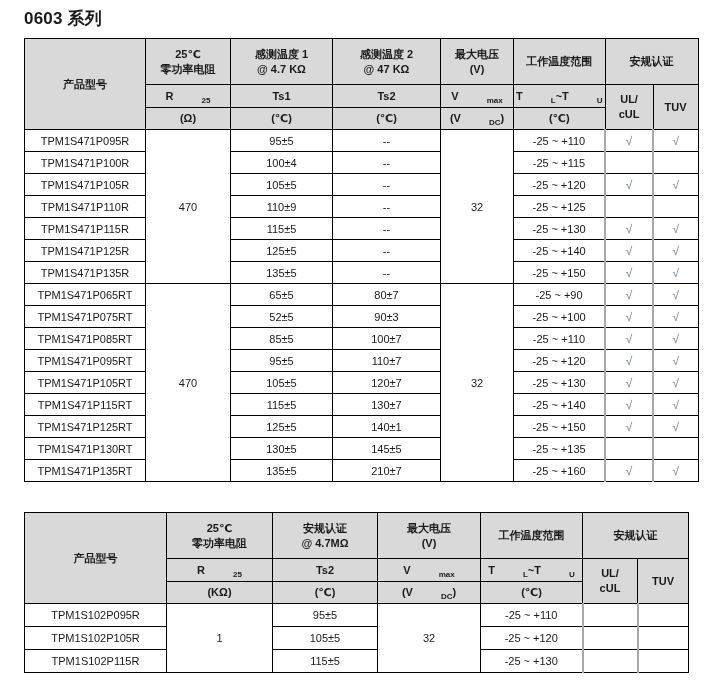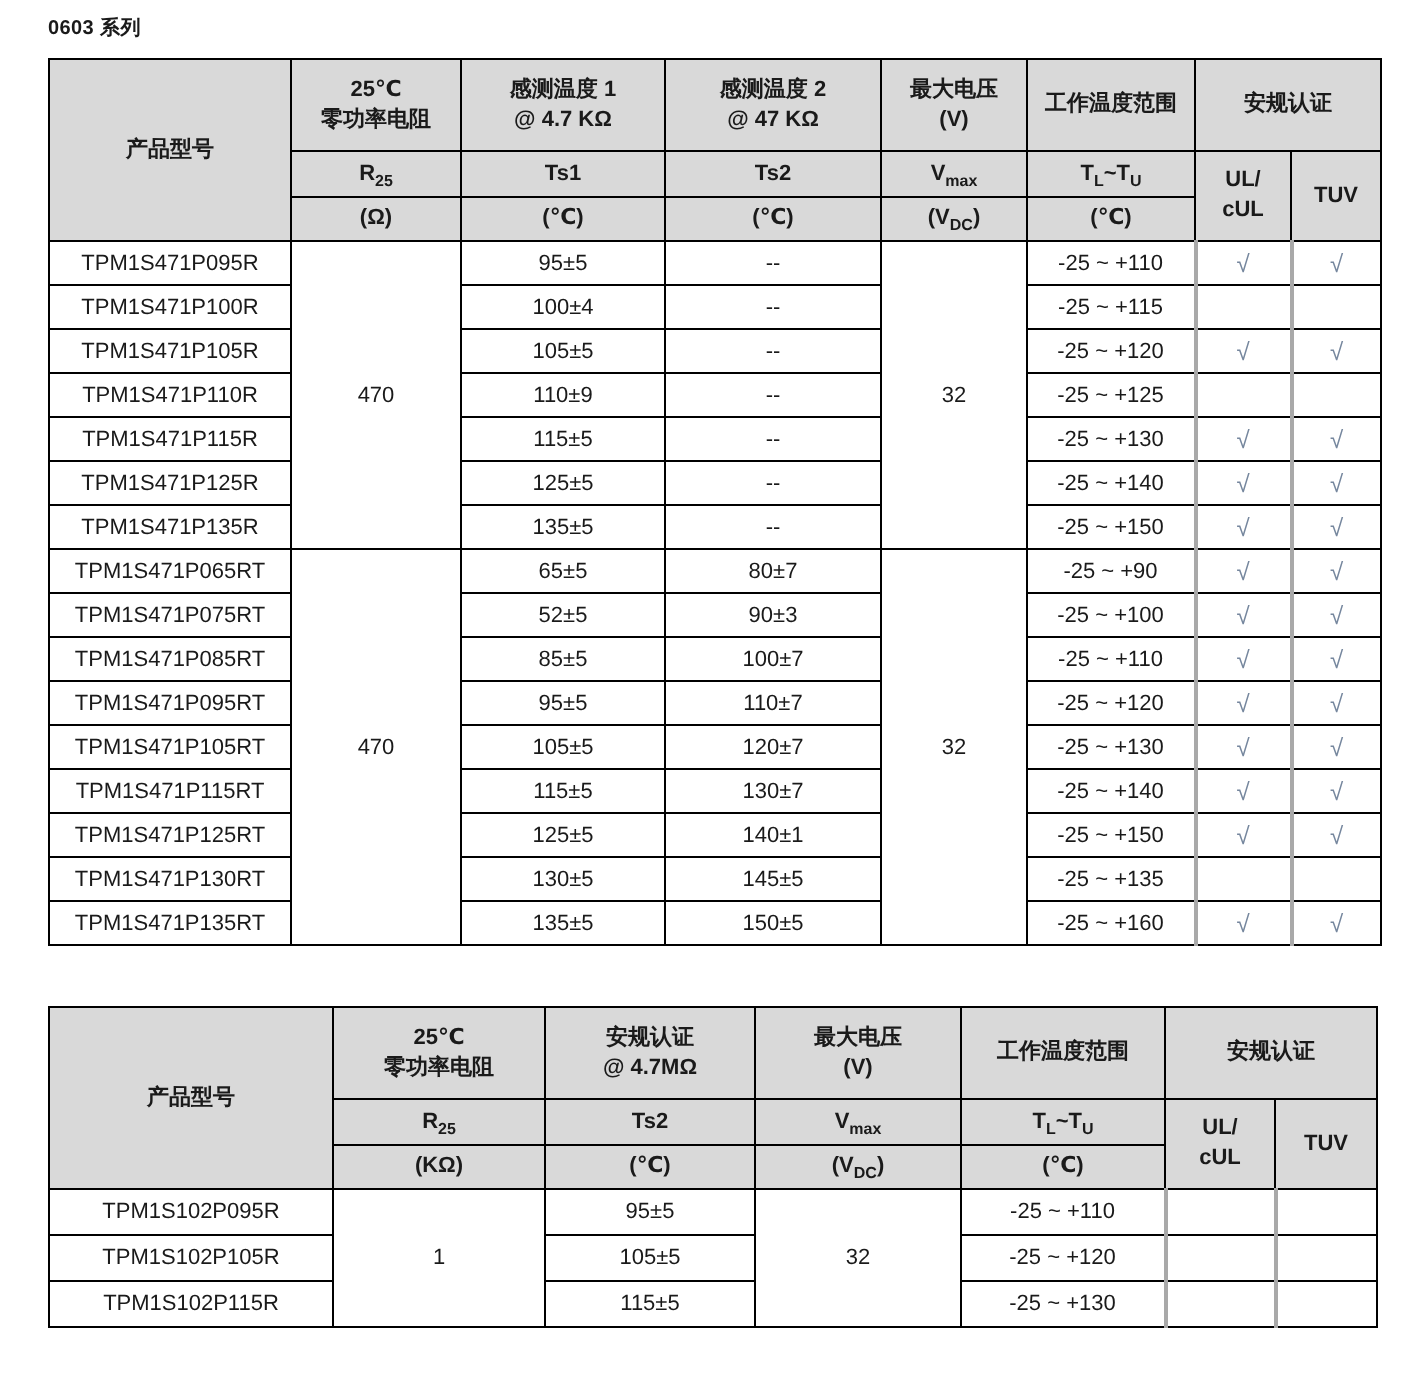--- a/index.html
+++ b/index.html
@@ -3,21 +3,21 @@
 <meta charset="utf-8">
 <style>
   html, body { margin: 0; padding: 0; }
   body {
     width: 714px; height: 693px; overflow: hidden;
     background: #ffffff; color: #1a1a1a;
     font-family: "Liberation Sans", "DejaVu Sans", sans-serif;
   }
   .title {
     margin: 7px 0 8px 24px;
-    font-size: 10px; font-weight: bold; letter-spacing: 0.2px;
+    font-size: 17px; font-weight: bold; letter-spacing: 0.2px;
   }
   table {
     border-collapse: collapse; table-layout: fixed;
     margin-left: 24px;
   }
   th, td {
     border: 1px solid #000;
     text-align: center; vertical-align: middle;
     padding: 0 2px; overflow: hidden;
     font-size: 11px;
@@ -26,21 +26,21 @@
     background: #d9d9d9; font-weight: bold;
     line-height: 1.35;
   }
   tr.h1 th { height: 45px; }
   tr.h2 th { height: 22px; }
   tr.h3 th { height: 21px; }
   table.t1 tbody td { height: 21px; }
   table.t2 { margin-top: 30px; }
   table.t2 tbody td { height: 22px; }
   .pre { white-space: pre-line; }
-  sub { font-size: 8px; line-height: 0; }
+  sub { font-size: 8px; line-height: 0; margin-left: 28px; }
   td.check {
     color: #76879e; font-size: 12px;
   }
   tbody td.certl { border-left: 2px solid #a9a9a9; }
 </style>
 </head>
 <body>
 
 <div class="page">
 
@@ -212,21 +212,21 @@
         <td>TPM1S471P130RT</td>
         <td>130±5</td>
         <td>145±5</td>
         <td>-25 ~ +135</td>
         <td class="check certl"></td>
         <td class="check certl"></td>
       </tr>
       <tr>
         <td>TPM1S471P135RT</td>
         <td>135±5</td>
-        <td>150±5</td>
+        <td>210±7</td>
         <td>-25 ~ +160</td>
         <td class="check certl">√</td>
         <td class="check certl">√</td>
       </tr>
     </tbody>
   </table>
 
   <table class="t2">
     <colgroup>
       <col style="width:142px">

